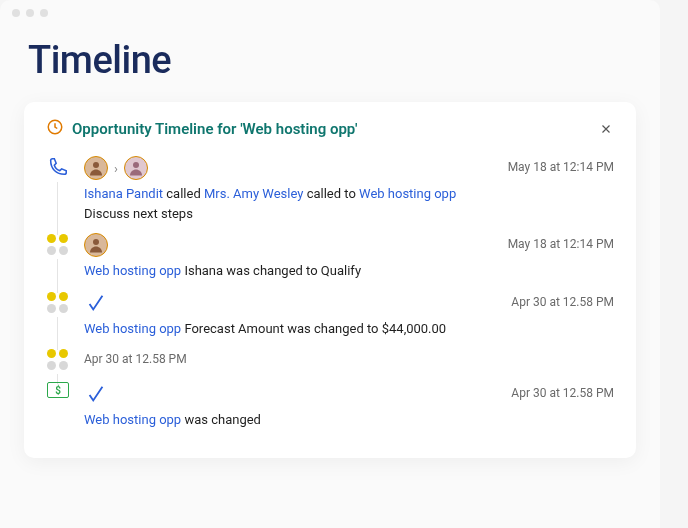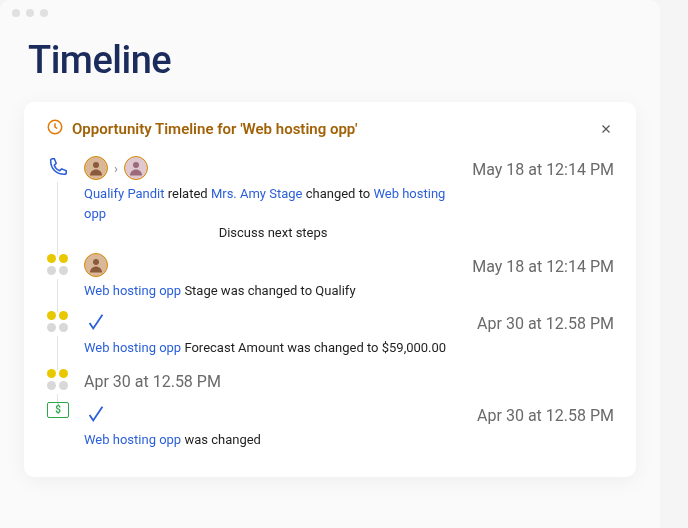--- a/index.html
+++ b/index.html
@@ -41,21 +41,21 @@
       padding: 16px 22px 22px;
       box-shadow: 0 4px 20px rgba(0,0,0,0.05);
     }
     .card-header {
       display: flex;
       align-items: center;
       gap: 8px;
       margin-bottom: 12px;
     }
     .card-header .title {
-      color: #a16207;
+      color: #0f766e;
       font-weight: 600;
       font-size: 15px;
       flex: 1;
     }
     .close-x {
       width: 16px; height: 16px;
       display: flex; align-items: center; justify-content: center;
       cursor: pointer;
     }
     .close-x svg { stroke: #555; }
@@ -72,21 +72,21 @@
       display: flex;
       align-items: flex-start;
       justify-content: center;
       flex-shrink: 0;
     }
     .entry-main {
       flex: 1;
       min-width: 0;
     }
     .entry-ts {
-      font-size: 16px;
+      font-size: 12px;
       color: #6a6a6a;
       white-space: nowrap;
       padding-top: 4px;
     }
     .row1 {
       display: flex;
       align-items: center;
       gap: 6px;
       margin-bottom: 4px;
     }
@@ -105,21 +105,20 @@
     }
     .textline {
       font-size: 13px;
       color: #1f1f1f;
       line-height: 1.5;
     }
     .textline2 {
       font-size: 13px;
       color: #1f1f1f;
       line-height: 1.5;
-      text-align: center;
     }
     .link { color: #2b5fd9; }
     .phone-icon svg { stroke: #2b5fd9; }
     .stage-dots {
       width: 24px; height: 24px;
       display: grid;
       grid-template-columns: 10px 10px;
       grid-template-rows: 10px 10px;
       gap: 2px;
       align-content: center;
@@ -201,21 +200,21 @@
               </span>
             <span class="chev">›</span>
             <span class="avatar female" title="Mrs. Amy Wesley">
                 <svg viewBox="0 0 24 24">
                   <circle cx="12" cy="8" r="4" fill="#9a6a7a"></circle>
                   <path d="M4 22c0-5 4-8 8-8s8 3 8 8" fill="#9a6a7a"></path>
                 </svg>
               </span>
           </div>
           <div class="textline">
-            <span class="link">Qualify Pandit</span><span> related </span><span class="link">Mrs. Amy Stage</span><span> changed to </span><span class="link">Web hosting opp</span>
+            <span class="link">Ishana Pandit</span><span> called </span><span class="link">Mrs. Amy Wesley</span><span> called to </span><span class="link">Web hosting opp</span>
           </div>
           <div class="textline2">Discuss next steps</div>
         </div>
         <div class="entry-ts">May 18 at 12:14 PM</div>
       </div>
     </div>
 
     <div class="entry">
       <div class="line-connector"></div>
       <div class="entry-left">
@@ -230,21 +229,21 @@
         <div class="entry-main">
           <div class="row1">
             <span class="avatar" title="Ishana Pandit">
                 <svg viewBox="0 0 24 24">
                   <circle cx="12" cy="8" r="4" fill="#8a5a3a"></circle>
                   <path d="M4 22c0-5 4-8 8-8s8 3 8 8" fill="#8a5a3a"></path>
                 </svg>
               </span>
           </div>
           <div class="textline">
-            <span class="link">Web hosting opp</span><span> Stage was changed to Qualify</span>
+            <span class="link">Web hosting opp</span><span> Ishana was changed to Qualify</span>
           </div>
         </div>
         <div class="entry-ts">May 18 at 12:14 PM</div>
       </div>
     </div>
 
     <div class="entry">
       <div class="line-connector"></div>
       <div class="entry-left">
         <div class="stage-dots">
@@ -257,21 +256,21 @@
       <div class="entry-main-wrap">
         <div class="entry-main">
           <div class="row1">
             <span class="chk">
               <svg width="22" height="22" viewBox="0 0 24 24" fill="none" stroke-width="2">
                   <path d="M5 13l4 6L19 4"></path>
                 </svg>
             </span>
           </div>
           <div class="textline">
-            <span class="link">Web hosting opp</span><span> Forecast Amount was changed to $59,000.00</span>
+            <span class="link">Web hosting opp</span><span> Forecast Amount was changed to $44,000.00</span>
           </div>
         </div>
         <div class="entry-ts">Apr 30 at 12.58 PM</div>
       </div>
     </div>
 
     <div class="entry">
       <div class="line-connector"></div>
       <div class="entry-left">
         <div class="stage-dots">

